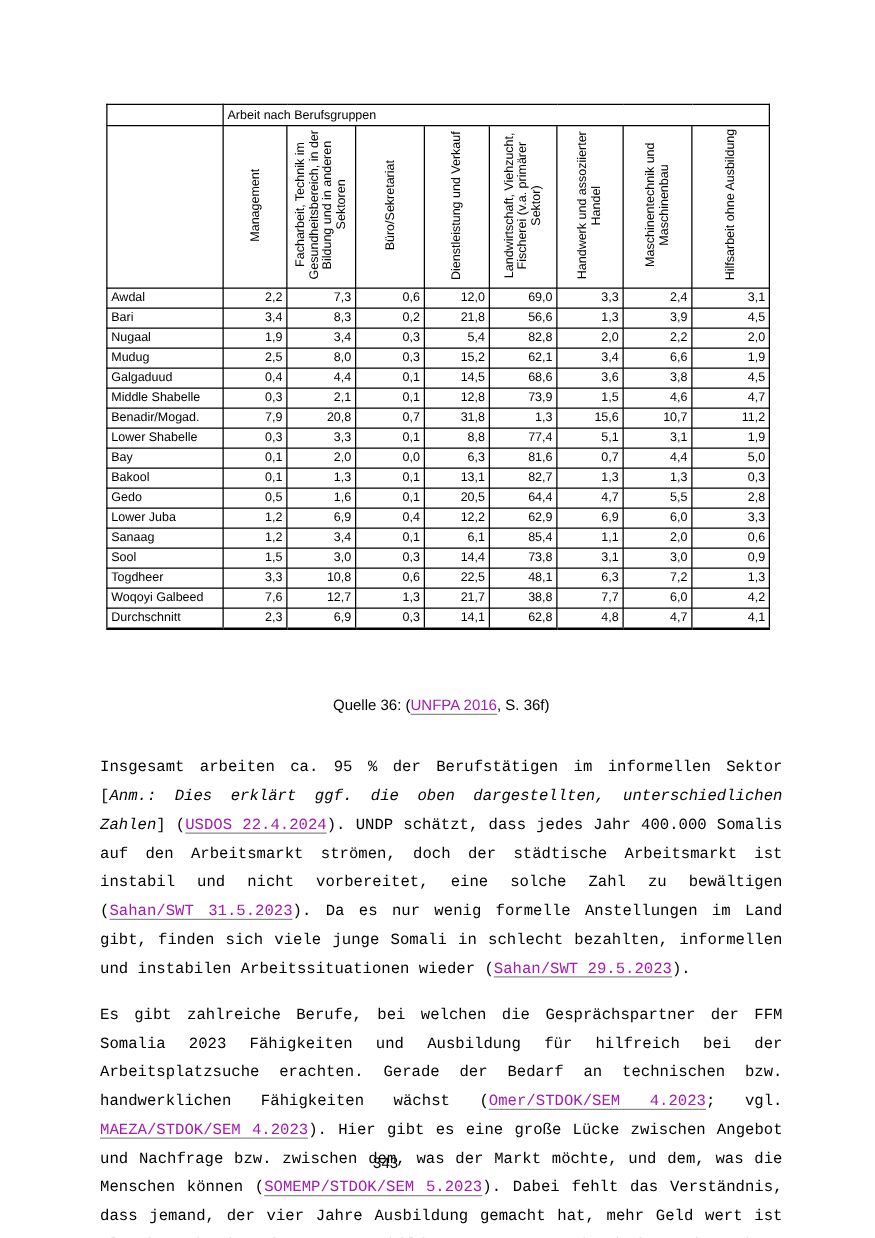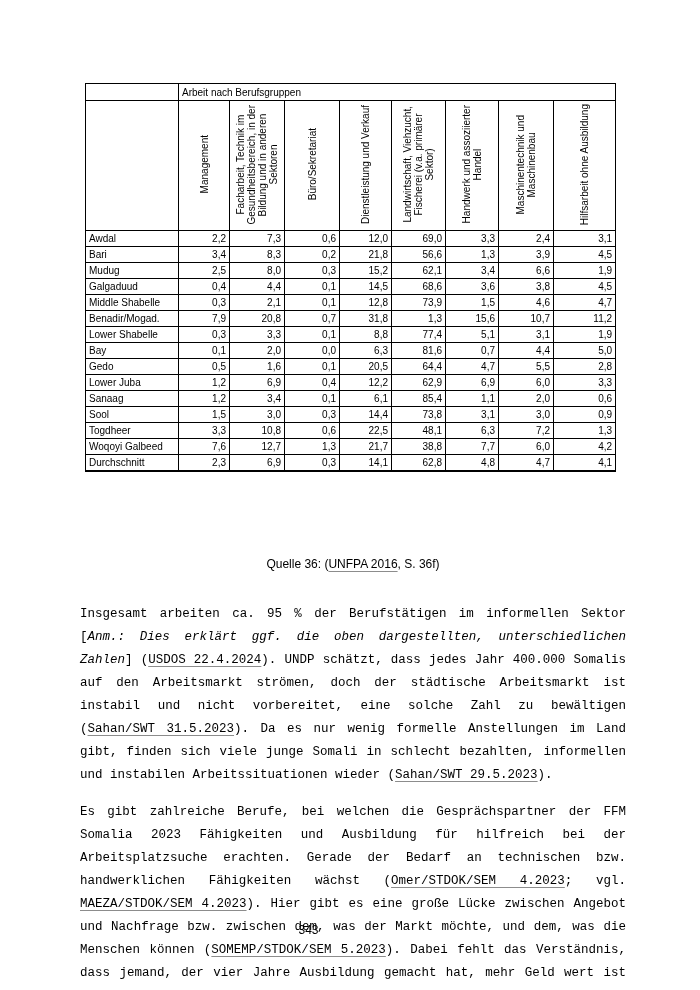--- a/index.html
+++ b/index.html
@@ -30,21 +30,21 @@
 
   
   .caption { position:absolute; left:80px; top:557px; width:546px;
     text-align:center; font-size:12px; }
 
   
   #text-block { position:absolute; left:80px; top:603px; width:546px;
     font-size:12.5px; line-height:23px; text-align:justify; }
   #text-block p.para { margin:0 0 14px 0;font-family:Liberation Mono, monospace; }
   .it { font-style:italic; }
-  a.cit { color:#000000; text-decoration:underline;
+  a.cit { color:#a21caf; text-decoration:underline;
     text-decoration-color:#8c8c8c; text-decoration-thickness:1px;
     text-underline-offset:2.5px; cursor:pointer; }
 
   
   .page-num { position:absolute; left:0; top:923px; width:617px;
     text-align:center; font-size:12px; }
 </style>
 </head>
 <body>
 
@@ -102,20 +102,31 @@
           <td class="num">3,4</td>
           <td class="num">8,3</td>
           <td class="num">0,2</td>
           <td class="num">21,8</td>
           <td class="num">56,6</td>
           <td class="num">1,3</td>
           <td class="num">3,9</td>
           <td class="num">4,5</td>
         </tr>
         <tr>
+          <td class="lbl">Nugaal</td>
+          <td class="num">1,9</td>
+          <td class="num">3,4</td>
+          <td class="num">0,3</td>
+          <td class="num">5,4</td>
+          <td class="num">82,8</td>
+          <td class="num">2,0</td>
+          <td class="num">2,2</td>
+          <td class="num">2,0</td>
+        </tr>
+        <tr>
           <td class="lbl">Mudug</td>
           <td class="num">2,5</td>
           <td class="num">8,0</td>
           <td class="num">0,3</td>
           <td class="num">15,2</td>
           <td class="num">62,1</td>
           <td class="num">3,4</td>
           <td class="num">6,6</td>
           <td class="num">1,9</td>
         </tr>
@@ -166,20 +177,31 @@
         <tr>
           <td class="lbl">Bay</td>
           <td class="num">0,1</td>
           <td class="num">2,0</td>
           <td class="num">0,0</td>
           <td class="num">6,3</td>
           <td class="num">81,6</td>
           <td class="num">0,7</td>
           <td class="num">4,4</td>
           <td class="num">5,0</td>
+        </tr>
+        <tr>
+          <td class="lbl">Bakool</td>
+          <td class="num">0,1</td>
+          <td class="num">1,3</td>
+          <td class="num">0,1</td>
+          <td class="num">13,1</td>
+          <td class="num">82,7</td>
+          <td class="num">1,3</td>
+          <td class="num">1,3</td>
+          <td class="num">0,3</td>
         </tr>
         <tr>
           <td class="lbl">Gedo</td>
           <td class="num">0,5</td>
           <td class="num">1,6</td>
           <td class="num">0,1</td>
           <td class="num">20,5</td>
           <td class="num">64,4</td>
           <td class="num">4,7</td>
           <td class="num">5,5</td>

